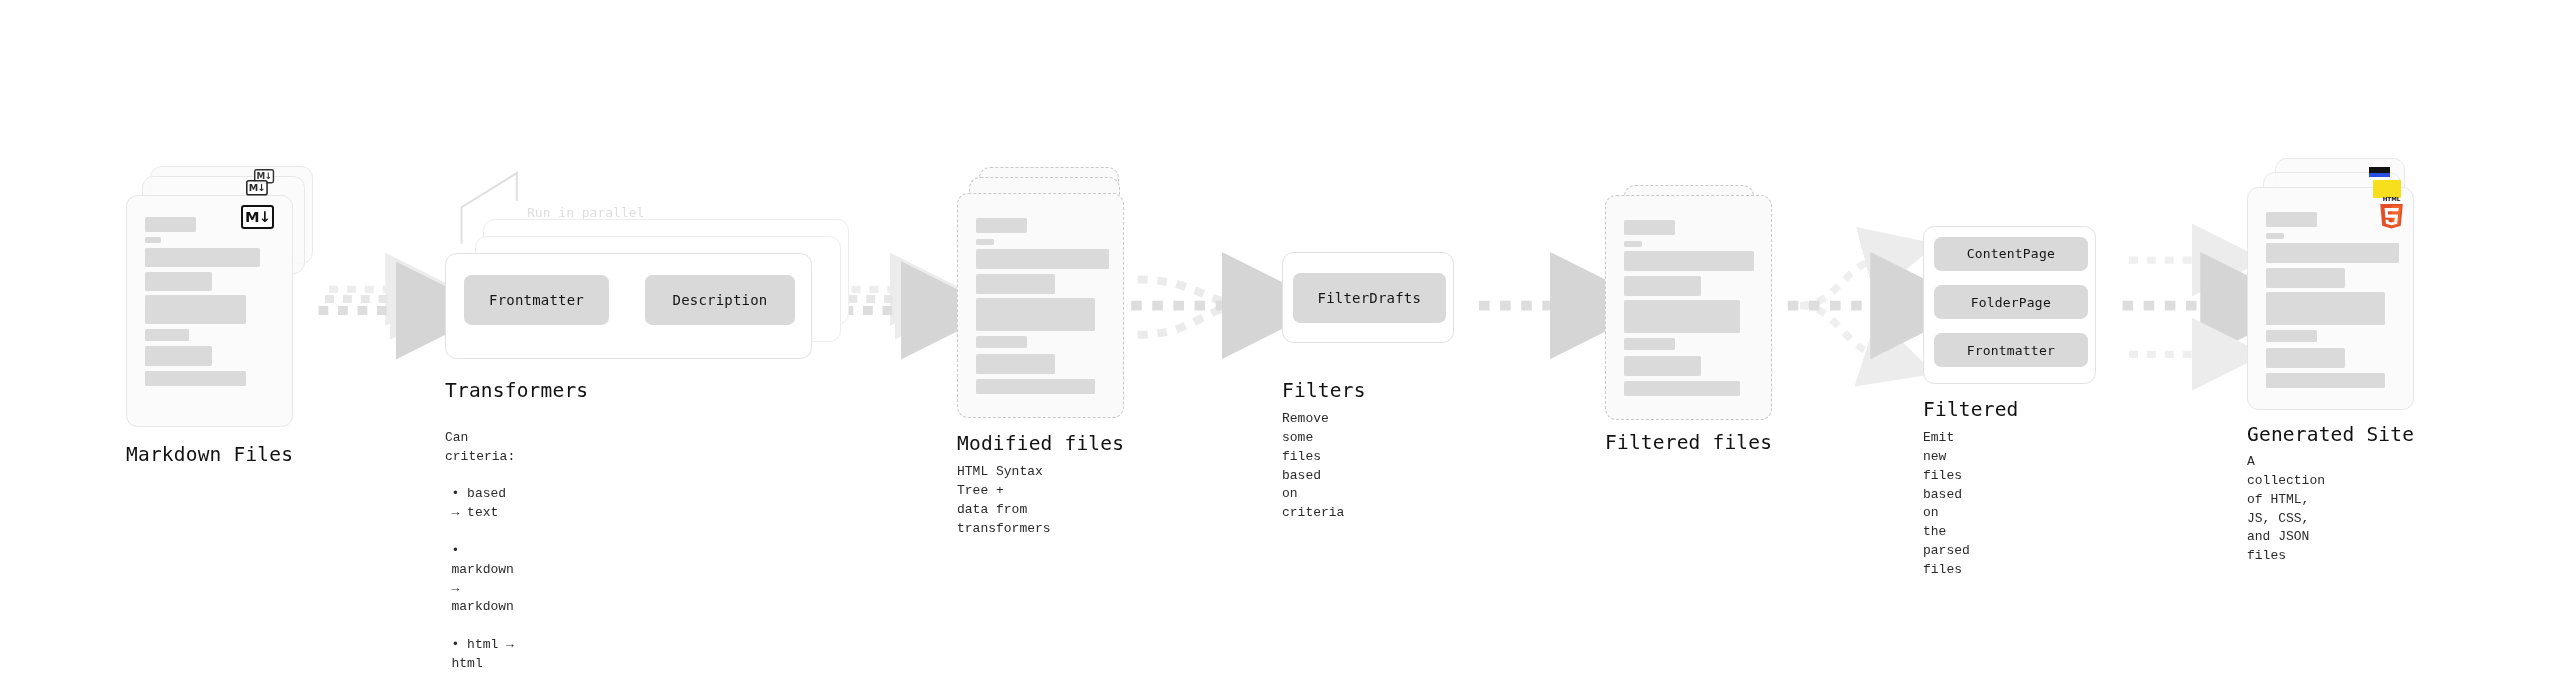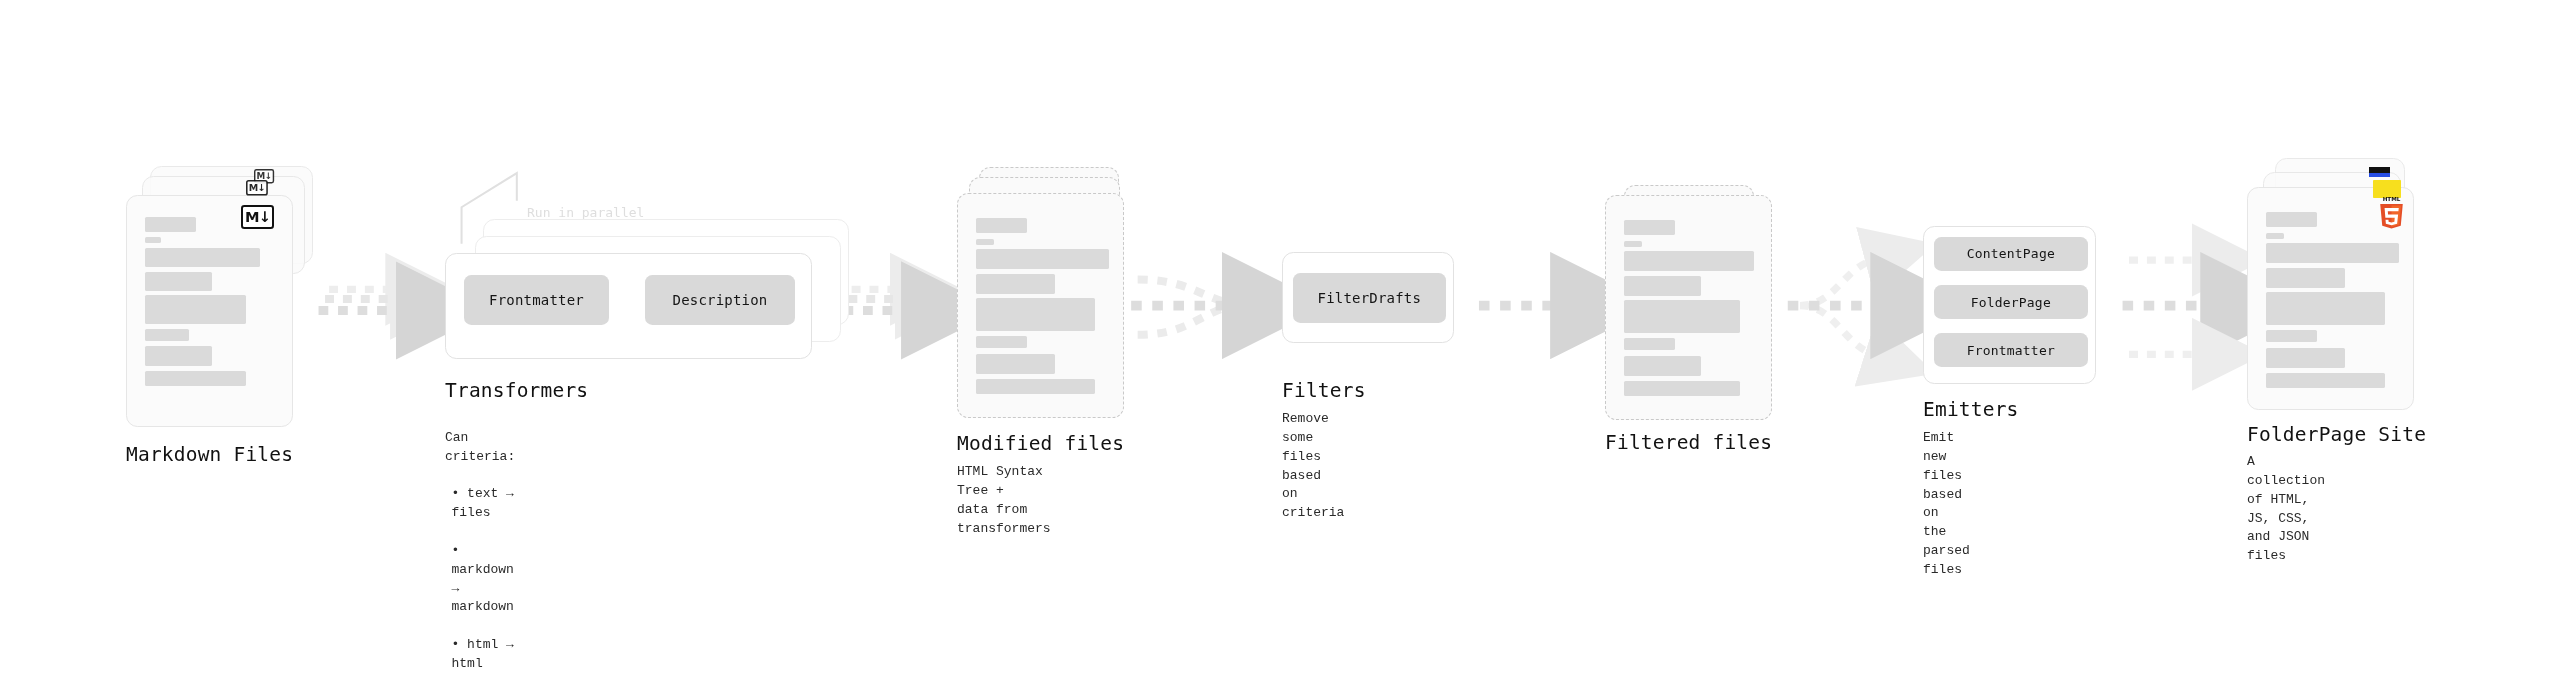--- a/index.html
+++ b/index.html
@@ -185,21 +185,21 @@
       <span>Frontmatter</span>
     </div>
     <div class="pill" style="left:199px;top:21px;width:150px;height:50px;">
       <span>Description</span>
     </div>
   </div>
 
   <div class="title" style="left:445px;top:379px;">Transformers</div>
   <div class="desc" style="left:445px;top:410px;">
     <div>Can criteria:</div>
-    <div style="padding-left:6.5px;">• text  →  files</div>
+    <div style="padding-left:6.5px;">• based  →  text</div>
     <div style="padding-left:6.5px;">• markdown  →  markdown</div>
     <div style="padding-left:6.5px;">• html  →  html</div>
   </div>
 </div>
 
 <div class="stage" style="left:0;">
   <div class="sheet dashed" style="left:979px;top:167px;width:140px;height:81px;"></div>
   <div class="sheet dashed" style="left:969px;top:177px;width:151px;height:81px;"></div>
   <div class="sheet dashed" style="left:957px;top:193px;width:167px;height:225px;background:#fafafa;">
     <div class="skel" style="left:18px;top:24.4px;width:51px;height:14.6px;"></div>
@@ -247,21 +247,21 @@
     <div class="pill" style="left:9.8px;top:9.8px;width:154px;height:34px;font-size:13px;">
       <span>ContentPage</span>
     </div>
     <div class="pill" style="left:9.8px;top:58px;width:154px;height:34px;font-size:13px;">
       <span>FolderPage</span>
     </div>
     <div class="pill" style="left:9.8px;top:106px;width:154px;height:34px;font-size:13px;">
       <span>Frontmatter</span>
     </div>
   </div>
-  <div class="title" style="left:1923px;top:398px;">Emitters</div>
+  <div class="title" style="left:1923px;top:398px;">Filtered</div>
   <div class="desc" style="left:1923px;top:429px;">Emit new files based on
 the parsed files</div>
 </div>
 
 <div class="stage" style="left:0;">
   <div class="sheet s3" style="left:2275px;top:158px;width:130px;height:73px;"></div>
   <div class="sheet s2" style="left:2263px;top:172px;width:138px;height:73px;"></div>
   <div class="sheet s1" style="left:2247px;top:187px;width:167px;height:223px;">
     <div class="skel" style="left:18px;top:24.4px;width:51px;height:14.6px;"></div>
     <div class="skel" style="left:18px;top:45px;width:18px;height:5.7px;"></div>
@@ -282,17 +282,17 @@
 
   <div class="badge html5-badge" style="left:2377px;top:195px;">
     <svg viewBox="0 0 36 42" width="29" height="34">
       <text x="18" y="7" text-anchor="middle" font-size="7" font-weight="bold" font-family="DejaVu Sans, sans-serif" fill="#111">HTML</text>
       <path d="M4,11 L32,11 L29.5,38 L18,41.5 L6.5,38 Z" fill="#e44d26"></path>
       <path d="M18,13 L29.8,13 L27.7,36.6 L18,39.5 Z" fill="#f16529"></path>
       <path d="M9,16 L27,16 L26.6,20 L13.4,20 L13.7,24 L26.2,24 L25,35.5 L18,37.6 L11,35.5 L10.6,30.5 L14.2,30.5 L14.4,33 L18,34 L21.6,33 L22,28 L10.4,28 L9.4,16 Z" fill="#fff"></path>
     </svg>
   </div>
 
-  <div class="title" style="left:2247px;top:423px;">FolderPage Site</div>
+  <div class="title" style="left:2247px;top:423px;">Generated Site</div>
   <div class="desc" style="left:2247px;top:453px;">A collection of HTML,
 JS, CSS, and JSON files</div>
 </div>
 
 
 </body></html>

